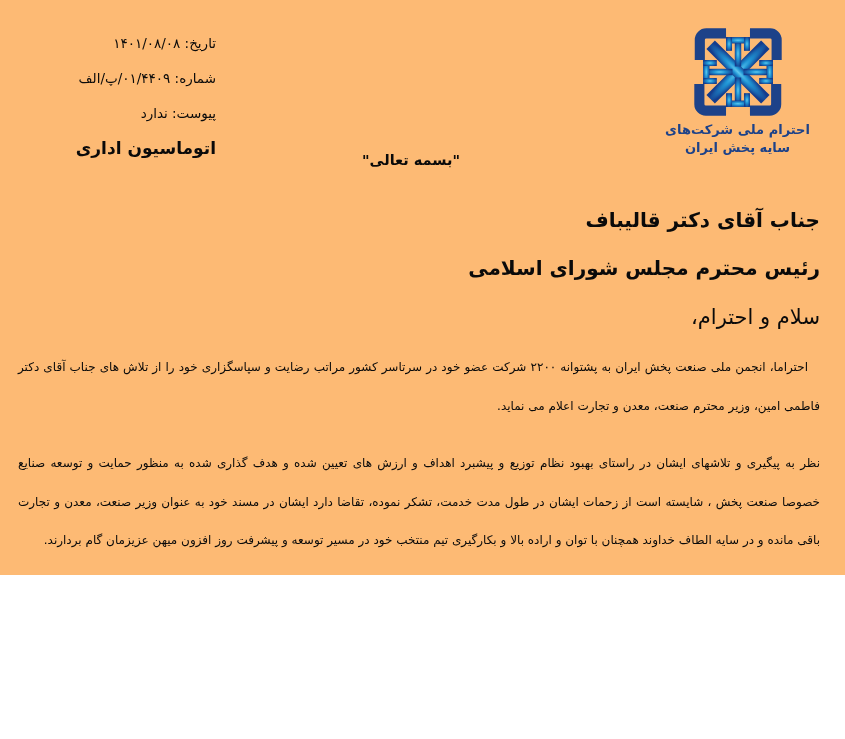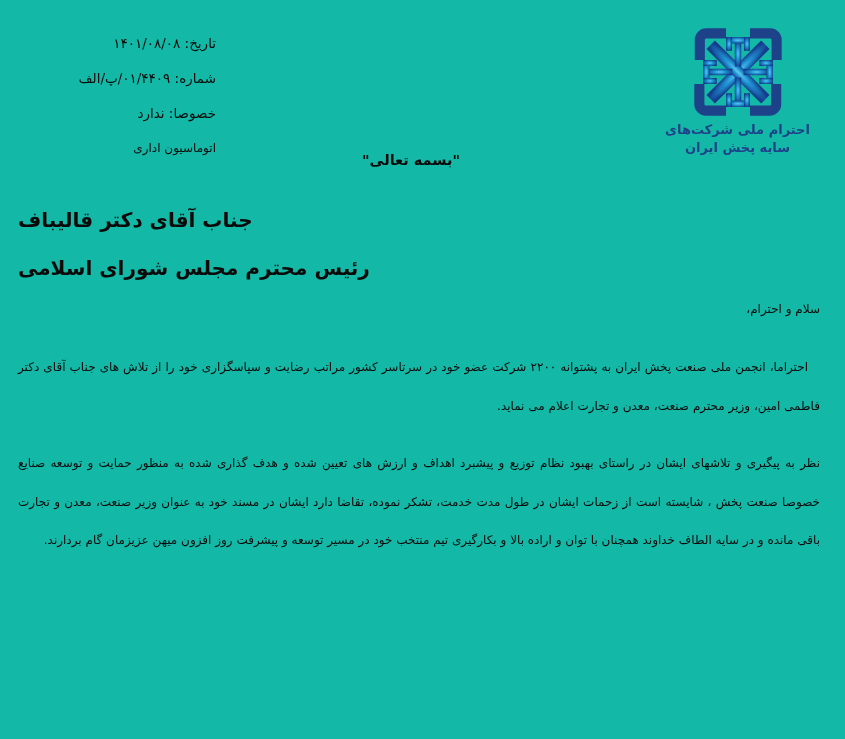--- a/index.html
+++ b/index.html
@@ -1,49 +1,49 @@
 <!DOCTYPE html>
 <html lang="fa"><head>
 <meta charset="utf-8">
 <style>
   html,body{margin:0;padding:0;background:#ffffff;}
   .page{
-    position:relative;width:845px;height:739px;background:#14b8a6;overflow:hidden;
+    position:relative;width:845px;height:575px;background:#fdba74;overflow:hidden;
     font-family:"DejaVu Sans",sans-serif;color:#0a0a0a;direction:rtl;
   }
   
   .meta{position:absolute;top:26px;left:26px;width:190px;direction:rtl;text-align:right;}
   .meta-line{font-size:13.5px;height:35px;line-height:35px;white-space:nowrap;}
-  .meta-line.bold{font-weight:normal;font-size:12px;}
+  .meta-line.bold{font-weight:bold;font-size:17px;}
   
   .logo{position:absolute;top:22px;left:650px;width:175px;text-align:center;}
   .logo svg{display:block;margin:4px auto 3px auto;width:102px;height:92px;}
   .org-line{color:#1d4289;font-weight:bold;font-size:13px;line-height:18px;direction:rtl;white-space:nowrap;}
   
   .bismillah{position:absolute;top:152px;left:0;width:822px;text-align:center;
     font-weight:bold;font-size:14.5px;direction:rtl;}
   
-  .recipient{position:absolute;top:196px;right:25px;left:18px;text-align:left;direction:rtl;}
+  .recipient{position:absolute;top:196px;right:25px;left:18px;text-align:right;direction:rtl;}
   .recipient-line{font-size:20px;font-weight:bold;line-height:48px;margin:0;}
   
-  .salutation{position:absolute;top:295px;right:25px;font-size:12px;line-height:28px;direction:rtl;}
+  .salutation{position:absolute;top:303px;right:25px;font-size:21px;line-height:28px;direction:rtl;}
   .body-para{position:absolute;right:25px;left:18px;text-align:justify;direction:rtl;
     font-size:12px;line-height:38.5px;margin:0;}
   .para1{top:348px;text-indent:12px;}
   .para2{top:444px;}
 </style>
 </head>
 <body>
 
 <div class="page">
 
   <div class="meta">
     <div class="meta-line">تاریخ: ۱۴۰۱/۰۸/۰۸</div>
     <div class="meta-line">شماره: ۰۱/۴۴۰۹/پ/الف</div>
-    <div class="meta-line">خصوصا: ندارد</div>
+    <div class="meta-line">پیوست: ندارد</div>
     <div class="meta-line bold">اتوماسیون اداری</div>
   </div>
 
   <div class="logo">
     <svg viewBox="0 0 100 100" aria-hidden="true">
       <defs>
         <radialGradient id="lg" cx="50%" cy="50%" r="55%">
           <stop offset="0%" stop-color="#62c9ee"></stop>
           <stop offset="40%" stop-color="#2094d4"></stop>
           <stop offset="100%" stop-color="#143c8d"></stop>

